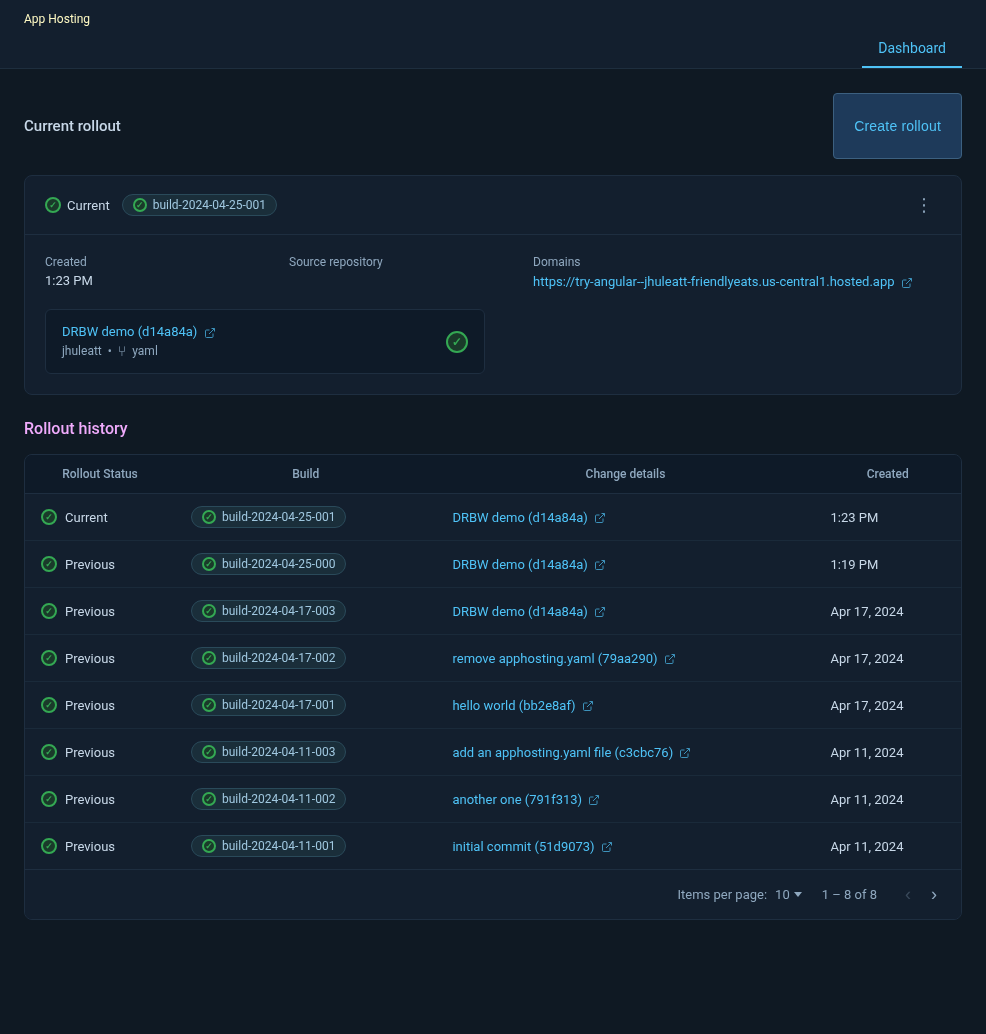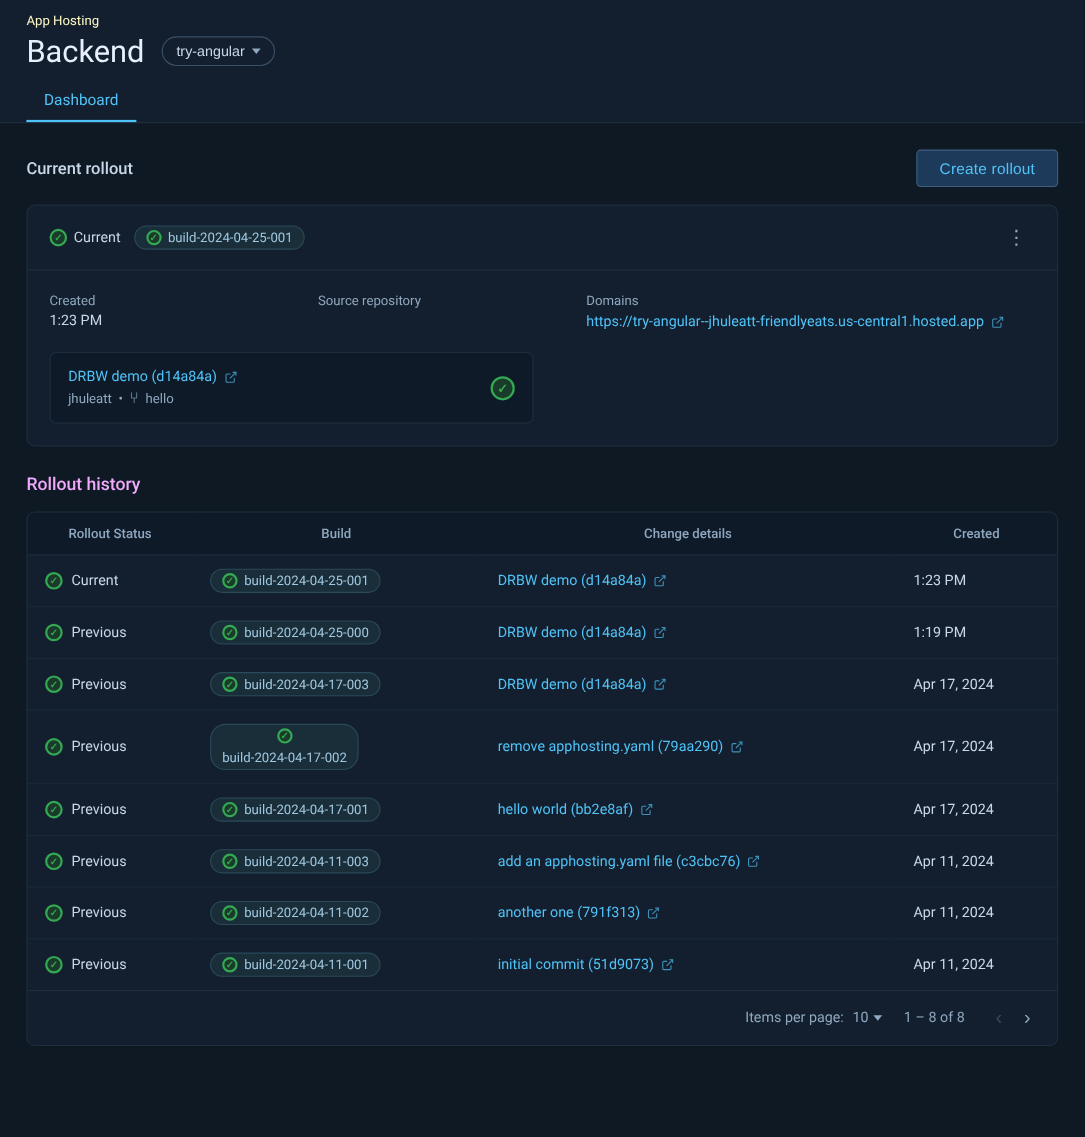--- a/index.html
+++ b/index.html
@@ -46,20 +46,21 @@
     .chevron-down {
       width: 0; height: 0;
       border-left: 4px solid transparent;
       border-right: 4px solid transparent;
       border-top: 5px solid #8fa8bf;
       display: inline-block;
     }
     .tabs {
       display: flex;
       gap: 0;
+      justify-content: flex-end;
     }
     .tab {
       padding: 10px 16px;
       cursor: pointer;
       font-size: 14px;
       color: #8fa8bf;
       border-bottom: 2px solid transparent;
       white-space: nowrap;
     }
     .tab.active {
@@ -78,21 +79,21 @@
     .section-title {
       font-size: 15px;
       color: #c8d8e8;
       font-weight: 500;
     }
     .create-rollout-btn {
       background-color: #1e3a5a;
       color: #4fc3f7;
       border: 1px solid #3c6080;
       border-radius: 4px;
-      padding: 8px 20px;
+      padding: 24px 20px;
       cursor: pointer;
       font-size: 14px;
       font-weight: 500;
       letter-spacing: 0.2px;
     }
     .card {
       background-color: #131f2e;
       border: 1px solid #1e2e40;
       border-radius: 8px;
       padding: 0;
@@ -312,27 +313,20 @@
     }
     .domains-section {
       flex: 2;
     }
   </style>
 </head>
 <body>
 
 <div class="top-bar">
   <div class="app-hosting-label">App Hosting</div>
-  <div class="title-row">
-    <h1 class="page-title">Backend</h1>
-    <button class="backend-selector">
-      <span>try-angular</span>
-      <span class="chevron-down"></span>
-    </button>
-  </div>
   <div class="tabs">
     <div class="tab active">
       <span>Dashboard</span>
     </div>
   </div>
 </div>
 
 <div class="main-content">
 
   <div class="section-header">
@@ -384,21 +378,21 @@
             <svg class="external-icon" viewBox="0 0 24 24" fill="none" stroke="#4fc3f7" stroke-width="2">
                 <path d="M18 13v6a2 2 0 0 1-2 2H5a2 2 0 0 1-2-2V8a2 2 0 0 1 2-2h6"></path>
                 <polyline points="15 3 21 3 21 9"></polyline>
                 <line x1="10" y1="14" x2="21" y2="3"></line>
               </svg>
           </a>
           <div class="commit-meta">
             <span>jhuleatt</span>
             <span>•</span>
             <span class="branch-icon">⑂</span>
-            <span>hello</span>
+            <span>yaml</span>
           </div>
         </div>
         <div class="check-circle"></div>
       </div>
     </div>
   </div>
 
   <div class="rollout-section-title">Rollout history</div>
 
   <div class="table-wrapper">
@@ -482,21 +476,21 @@
             <td>Apr 17, 2024</td>
           </tr>
           <tr>
             <td>
       <div class="status-cell">
         <span class="green-circle"></span>
         <span>Previous</span>
       </div>
             </td>
             <td>
-      <div class="build-badge" style="display:inline-flex;flex-direction:column;">
+      <div class="build-badge" style="display:inline-flex;">
         <span class="green-circle"></span>
         <span>build-2024-04-17-002</span>
       </div></td>
             <td>
       <a class="link" href="#">
         remove apphosting.yaml (79aa290)
         <svg class="external-icon" viewBox="0 0 24 24" fill="none" stroke="#4fc3f7" stroke-width="2">
           <path d="M18 13v6a2 2 0 0 1-2 2H5a2 2 0 0 1-2-2V8a2 2 0 0 1 2-2h6"></path>
           <polyline points="15 3 21 3 21 9"></polyline>
           <line x1="10" y1="14" x2="21" y2="3"></line>

